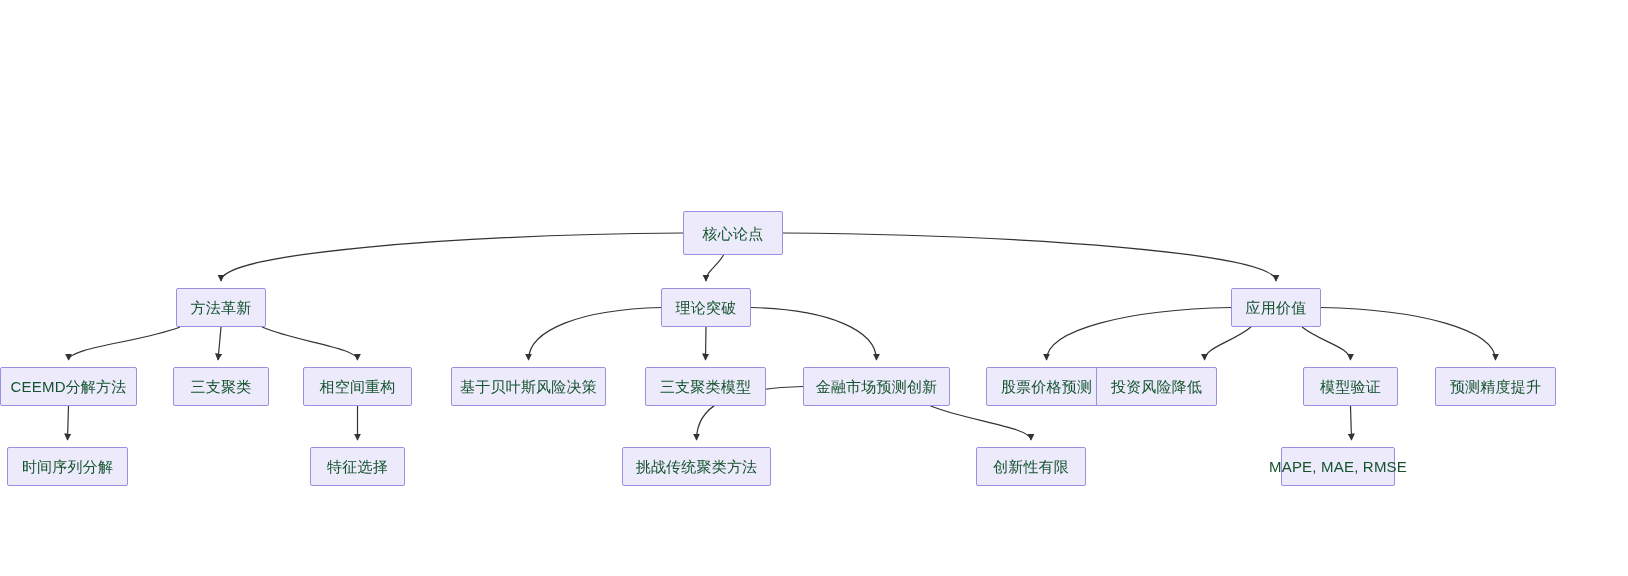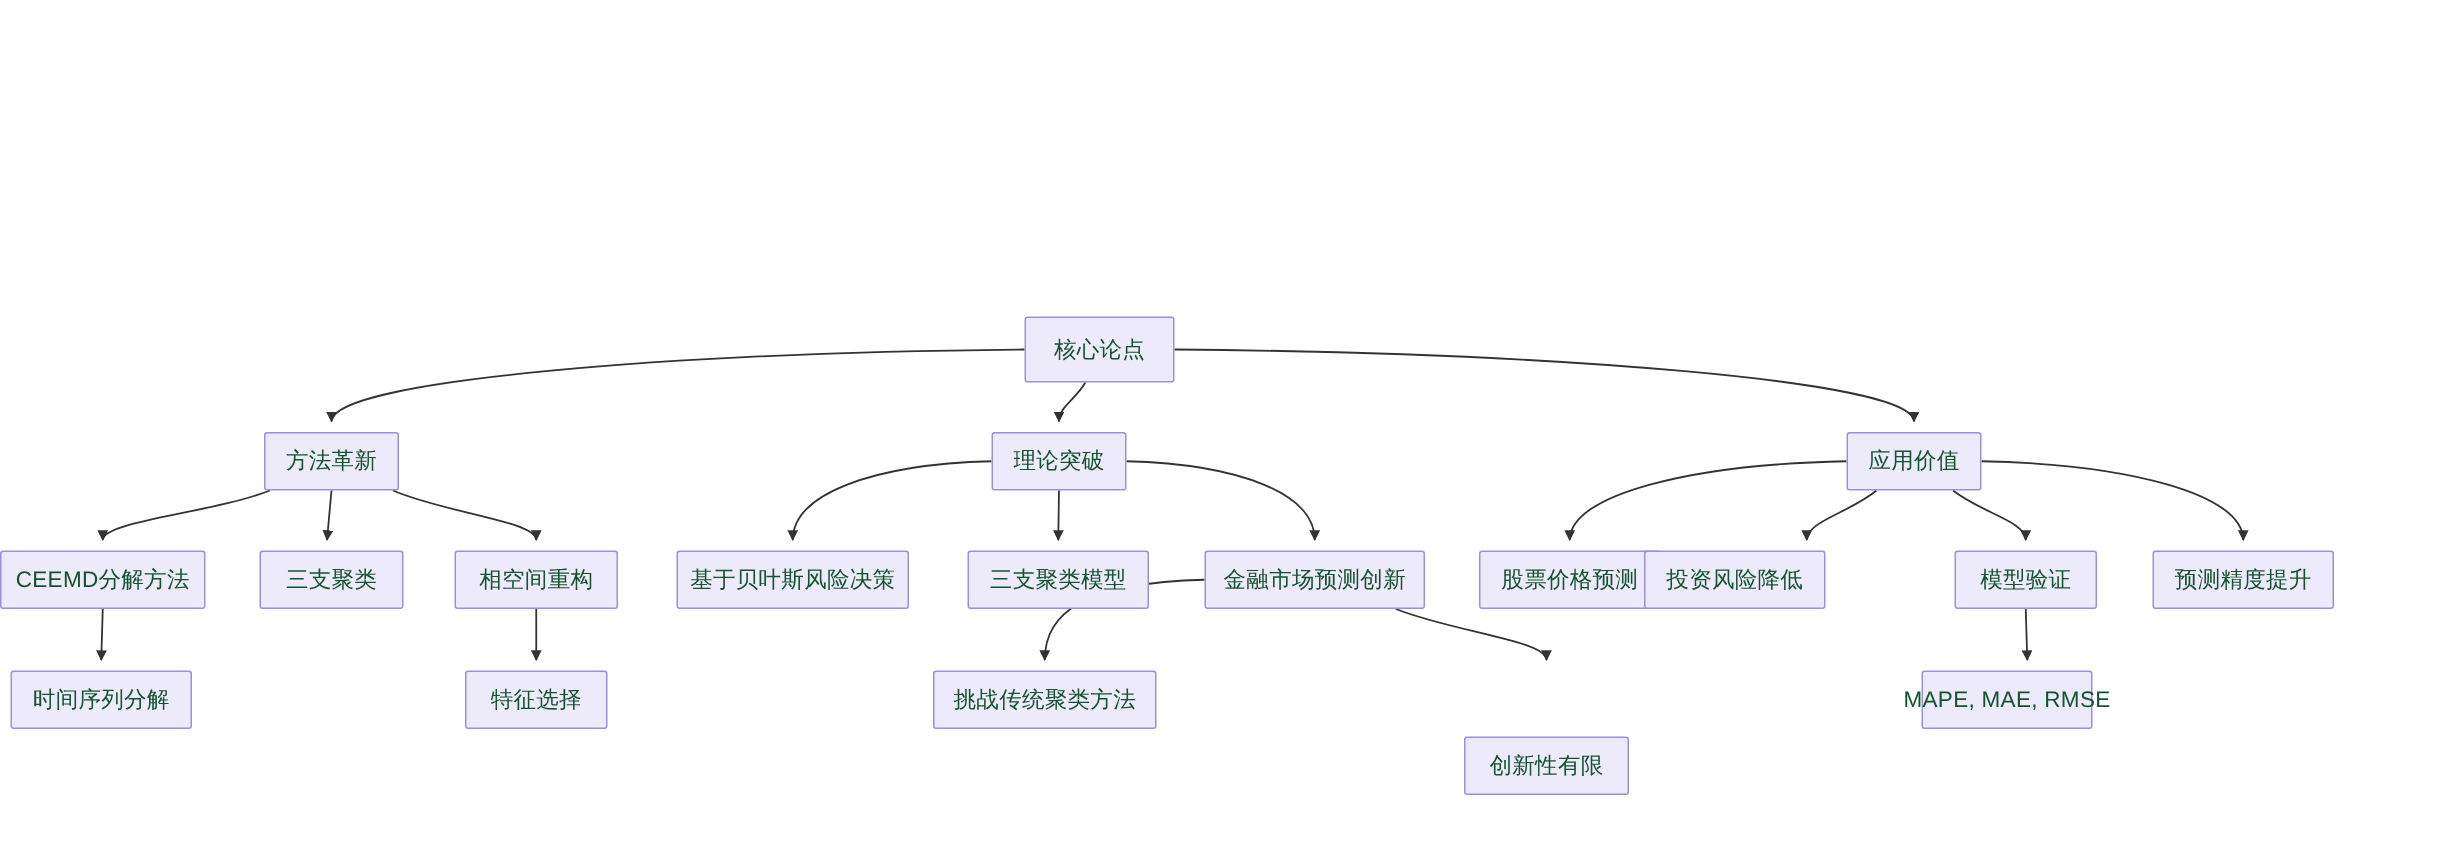--- a/index.html
+++ b/index.html
@@ -122,20 +122,20 @@
       </div>
       <div class="node" style="left: 7px; top: 447px; width: 121px; height: 39px;">
         <span class="node-label">时间序列分解</span>
       </div>
       <div class="node" style="left: 310px; top: 447px; width: 95px; height: 39px;">
         <span class="node-label">特征选择</span>
       </div>
       <div class="node" style="left: 622px; top: 447px; width: 149px; height: 39px; justify-content: center;">
         <span class="node-label">挑战传统聚类方法</span>
       </div>
-      <div class="node" style="left: 976px; top: 447px; width: 110px; height: 39px; margin-top: 44px;">
+      <div class="node" style="left: 976px; top: 447px; width: 110px; height: 39px;">
         <span class="node-label">创新性有限</span>
       </div>
       <div class="node" style="left: 1281px; top: 447px; width: 114px; height: 39px;">
         <span class="node-label">MAPE, MAE, RMSE</span>
       </div>
     </div>
 </div>
 
 </body></html>

